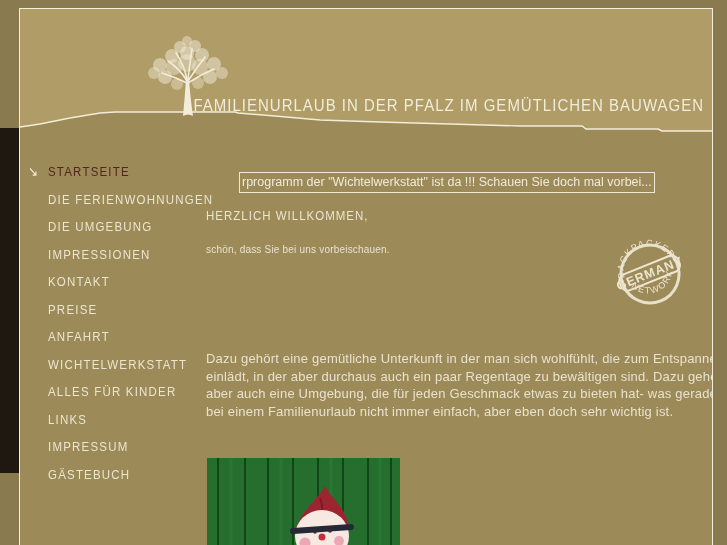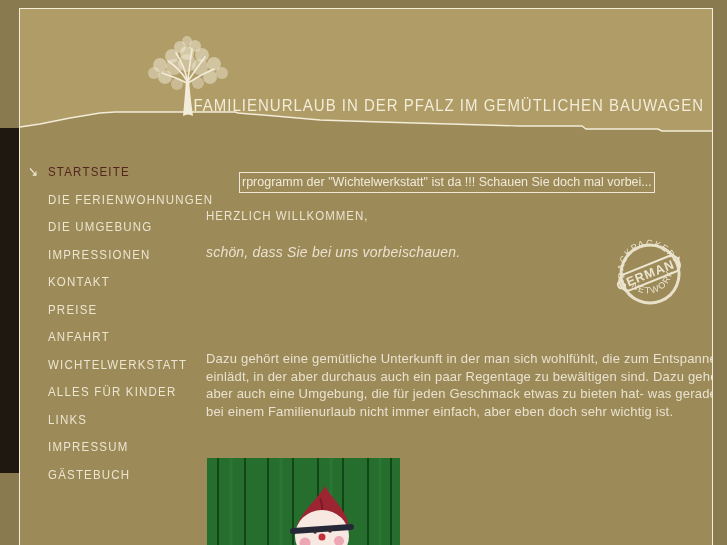--- a/index.html
+++ b/index.html
@@ -50,21 +50,21 @@
     color:#f0ead8;font-size:12.5px;line-height:19px;white-space:nowrap;
     padding-left:2px;
   }
   .welcome{
     position:absolute;left:186px;top:200px;
     color:#ece5d0;font-size:11.5px;letter-spacing:1px;text-transform:uppercase;
     transform:scaleY(1.12);transform-origin:left top;
   }
   .intro{
     position:absolute;left:186px;top:235px;
-    color:#e9e2cf;font-size:14px;letter-spacing:.2px;font-style:italic;
+    color:#e9e2cf;font-size:10px;letter-spacing:.2px;
   }
   .para{
     position:absolute;left:186px;
     color:#e9e2cf;font-size:13px;line-height:17.5px;letter-spacing:.2px;
   }
   .para1{top:266px;width:374px;}
   .para2{top:341px;width:526px;}
   .badge{position:absolute;left:590px;top:225px;width:80px;height:80px;}
   .photo{position:absolute;left:187px;top:449px;width:193px;height:110px;}
 </style>

